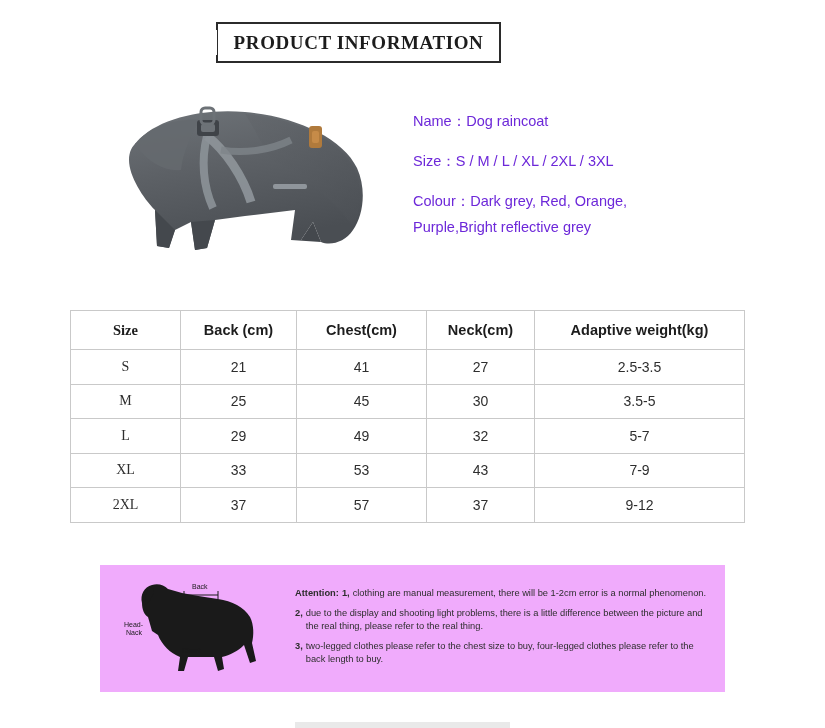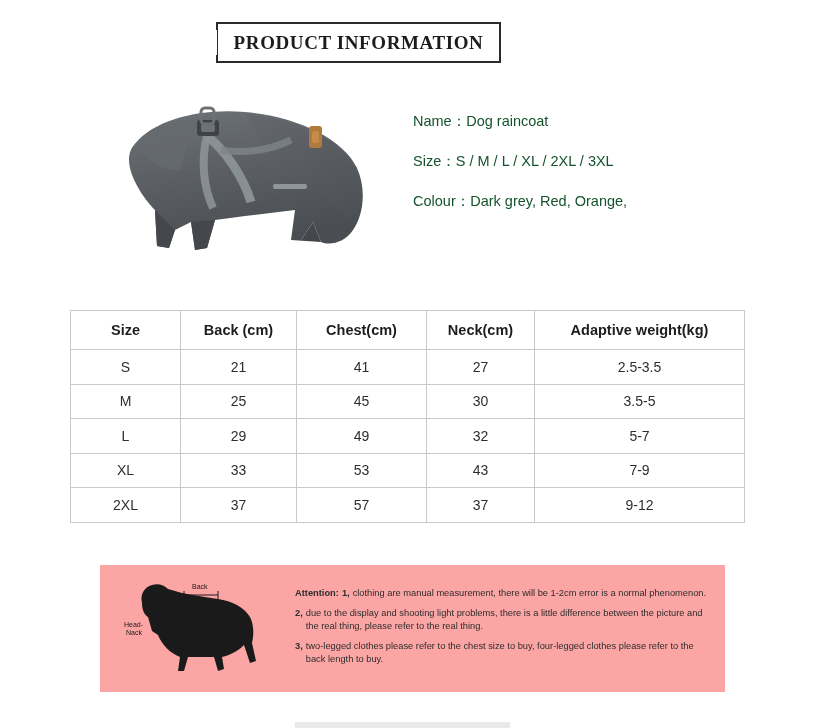--- a/index.html
+++ b/index.html
@@ -75,21 +75,21 @@
 
   
   .spec-list {
     position: absolute;
     left: 413px;
     top: 112px;
     width: 370px;
   }
   .spec-row {
     font-size: 14.5px;
-    color: #14532d;
+    color: #6d28d9;
     line-height: 18px;
     margin-bottom: 22px;
     white-space: nowrap;
   }
   .spec-row:last-child { margin-bottom: 8px; white-space: normal; }
   .spec-label { }
   .spec-value { }
   .spec-value-2 { display: block; margin-top: 8px; }
 
   
@@ -109,36 +109,36 @@
     font-weight: normal;
     color: #2e2e2e;
   }
   .size-table thead th {
     font-weight: bold;
     font-size: 14.5px;
     height: 39px;
     color: #1d1d1d;
   }
   .size-table td:first-child,
-  .size-table th:first-child { width: 110px; }
+  .size-table th:first-child { width: 110px; font-family: Liberation Serif, serif; }
   .size-table td:nth-child(2),
   .size-table th:nth-child(2) { width: 116px; }
   .size-table td:nth-child(3),
   .size-table th:nth-child(3) { width: 130px; }
   .size-table td:nth-child(4),
   .size-table th:nth-child(4) { width: 108px; }
 
   
   .attention-panel {
     position: absolute;
     left: 100px;
     top: 565px;
     width: 625px;
     height: 127px;
-    background: #fca5a5;
+    background: #f0abfc;
   }
   .dog-silhouette {
     position: absolute;
     left: 22px;
     top: 8px;
     width: 160px;
     height: 110px;
   }
   .attn-text {
     position: absolute;
@@ -216,20 +216,21 @@
 
 <div class="spec-list">
   <div class="spec-row">
     <span class="spec-label">Name：</span><span class="spec-value">Dog raincoat</span>
   </div>
   <div class="spec-row">
     <span class="spec-label">Size：</span><span class="spec-value">S / M / L / XL / 2XL / 3XL</span>
   </div>
   <div class="spec-row">
     <span class="spec-label">Colour：</span><span class="spec-value">Dark grey, Red, Orange,</span>
+    <span class="spec-value-2">Purple,Bright reflective grey</span>
   </div>
 </div>
 
 <table class="size-table">
   <thead>
     <tr>
       <th>Size</th>
       <th>Back (cm)</th>
       <th>Chest(cm)</th>
       <th>Neck(cm)</th>

